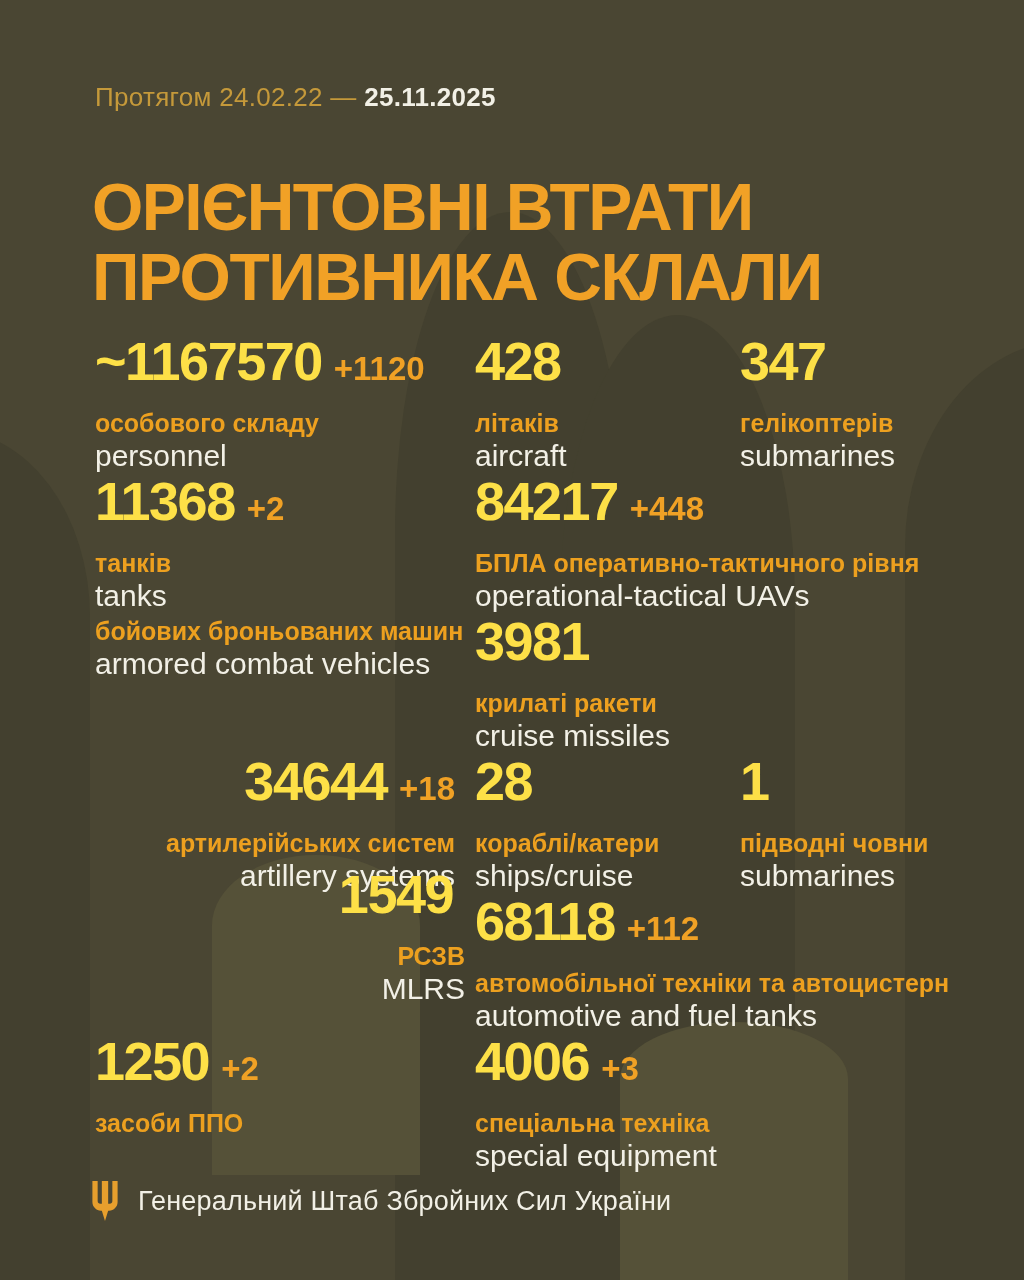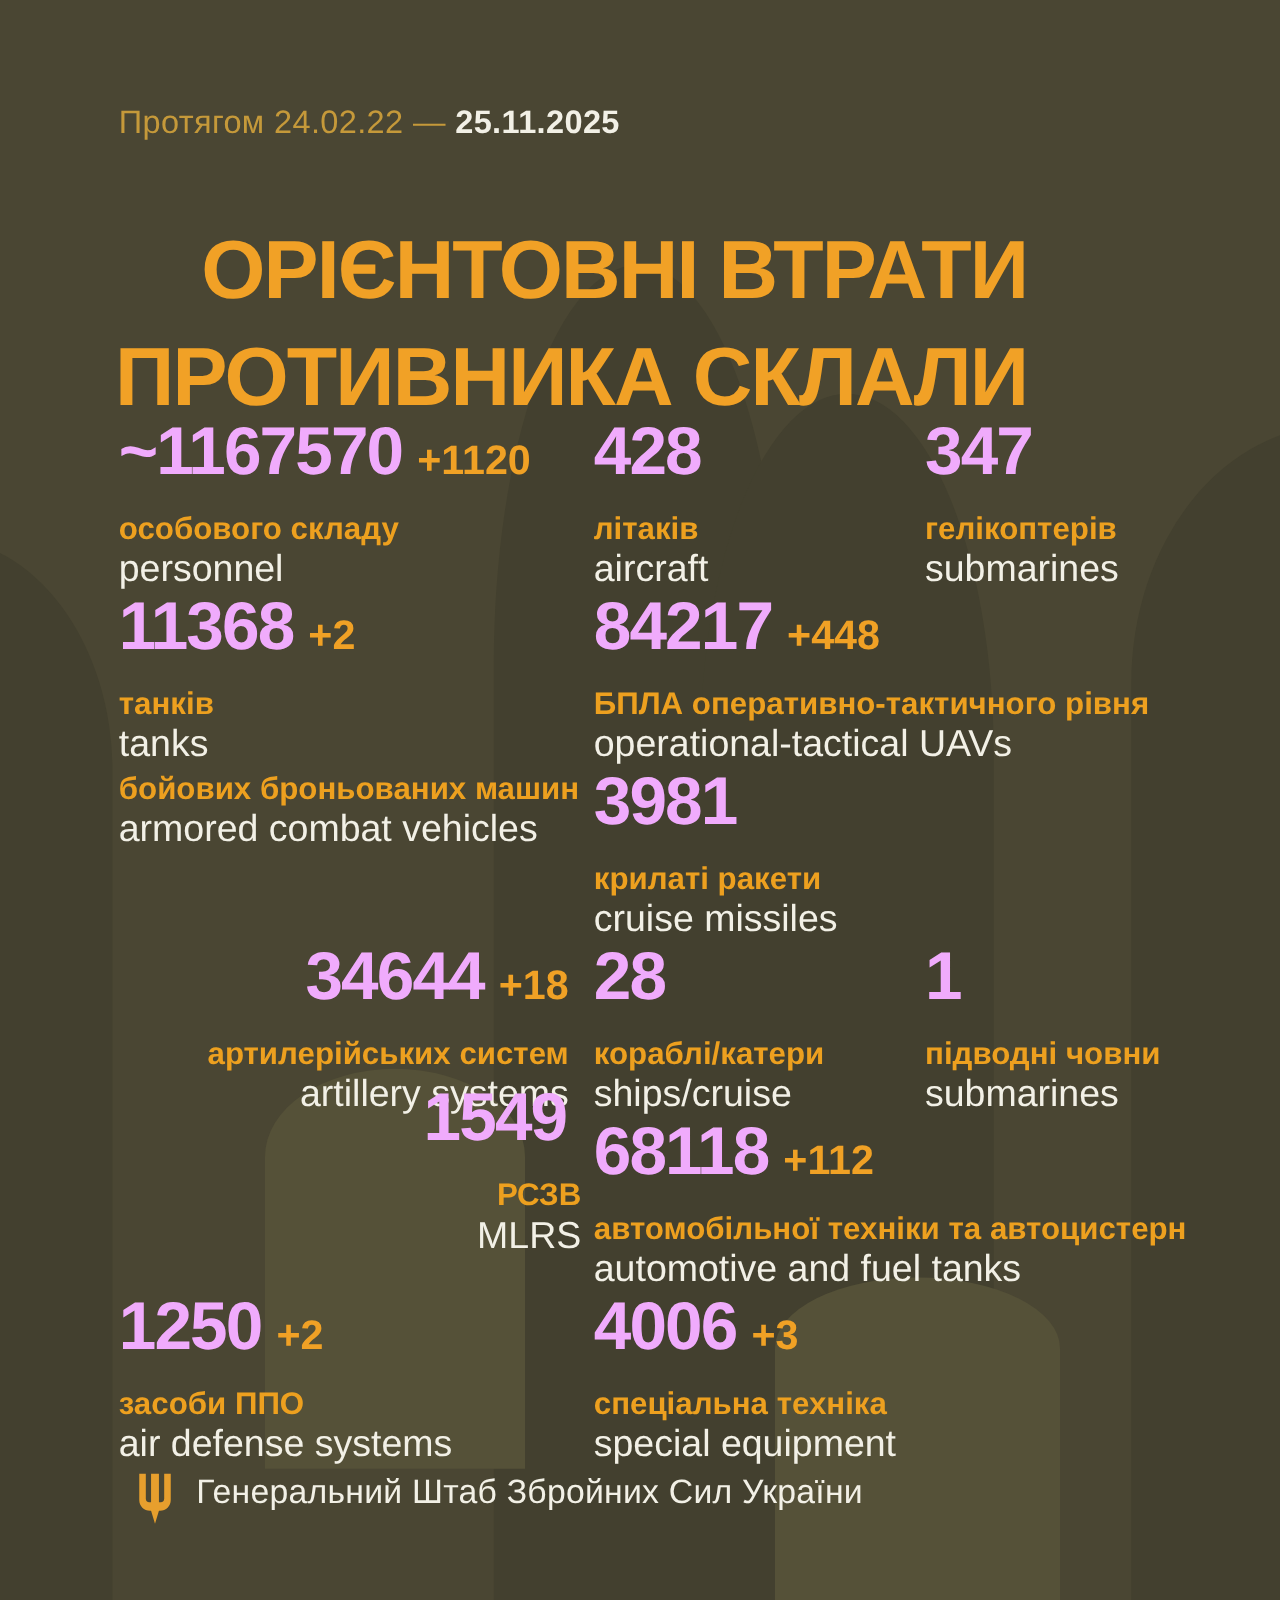--- a/index.html
+++ b/index.html
@@ -20,43 +20,43 @@
 
   .date-line{
     position:absolute;left:95px;top:82px;
     font-size:26px;letter-spacing:.3px;white-space:nowrap;
   }
   .date-prefix{color:#c5993a;font-weight:400;}
   .date-end{color:#f2f0e6;font-weight:bold;}
 
   .title{
     position:absolute;left:92px;top:128px;
-    font-size:66px;line-height:86px;font-weight:bold;
+    font-size:66px;line-height:70px;font-weight:bold;
     letter-spacing:-1.5px;color:#f1a126;
-    white-space:pre-line;text-transform:uppercase;text-align:right;
+    white-space:pre-line;text-transform:uppercase;
   }
 
   .stat{position:absolute;}
   .num-line{white-space:nowrap;line-height:58px;}
   .num{
-    font-size:54px;font-weight:bold;color:#f0abfc;letter-spacing:-1.5px;
+    font-size:54px;font-weight:bold;color:#fde047;letter-spacing:-1.5px;
   }
   .delta{
     font-size:33px;font-weight:bold;color:#f0a125;margin-left:12px;letter-spacing:0;
   }
   .label-ua{
     margin-top:4px;font-size:25px;line-height:31px;font-weight:bold;color:#eda01f;
   }
   .label-en{
     margin-top:1px;font-size:30px;line-height:31px;font-weight:400;color:#f2f0e6;
   }
 
   .footer{
-    position:absolute;left:109px;top:1178px;height:46px;
-    display:flex;
+    position:absolute;left:90px;top:1178px;height:46px;
+    display:flex;align-items:center;
   }
   .trident{width:30px;height:42px;margin-right:18px;flex:0 0 auto;}
   .footer-text{
     font-size:27px;color:#f2f0e6;font-weight:400;letter-spacing:.2px;white-space:nowrap;
   }
 </style>
 </head>
 <body>
 
 <div class="canvas">
@@ -136,21 +136,20 @@
   </div>
   <div class="stat" style="left:475px;top:892px;width:520px;">
     <div class="num-line"><span class="num">68118</span><span class="delta">+112</span></div>
     <div class="label-ua">автомобільної техніки та автоцистерн</div>
     <div class="label-en">automotive and fuel tanks</div>
   </div>
 
   <div class="stat" style="left:95px;top:1032px;width:370px;">
     <div class="num-line"><span class="num">1250</span><span class="delta">+2</span></div>
     <div class="label-ua">засоби ППО</div>
-    <div class="label-en">air defense systems</div>
   </div>
   <div class="stat" style="left:475px;top:1032px;width:520px;">
     <div class="num-line"><span class="num">4006</span><span class="delta">+3</span></div>
     <div class="label-ua">спеціальна техніка</div>
     <div class="label-en">special equipment</div>
   </div>
 
   <div class="footer">
     <svg class="trident" viewBox="0 0 28 40" xmlns="http://www.w3.org/2000/svg">
       <path fill="#e79f2d" d="M2 1h5v19c0 1.6 1 2.6 2.6 2.6H11V1h6v21.6h1.4c1.6 0 2.6-1 2.6-2.6V1h5v20c0 4.6-3.6 8.2-8.2 8.2h-.8L14 39l-3-9.8h-.8C5.6 29.2 2 25.6 2 21V1z"></path>

